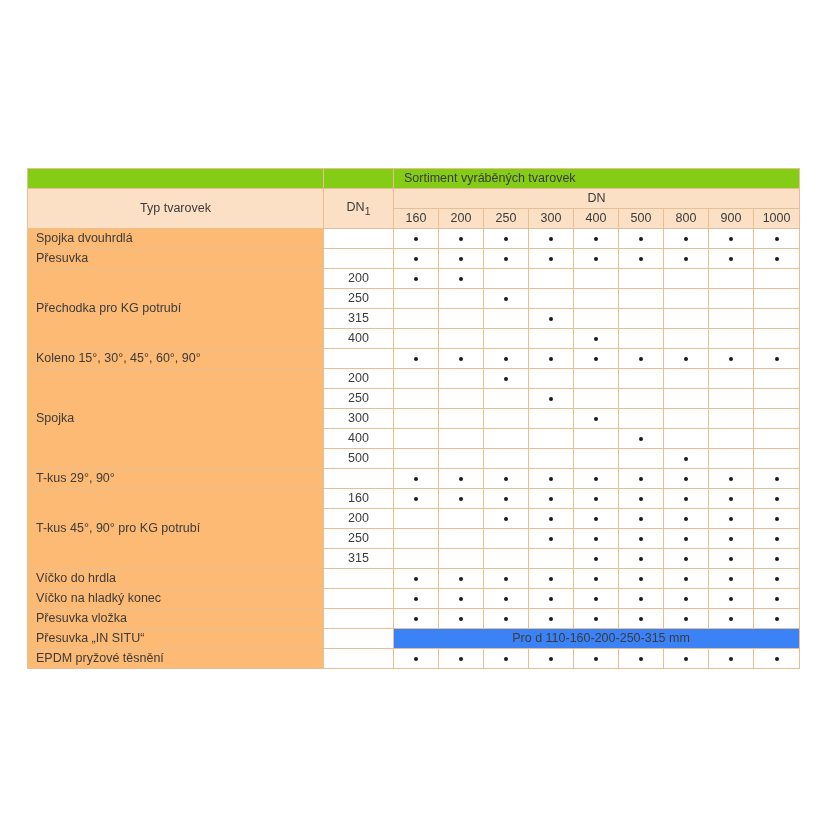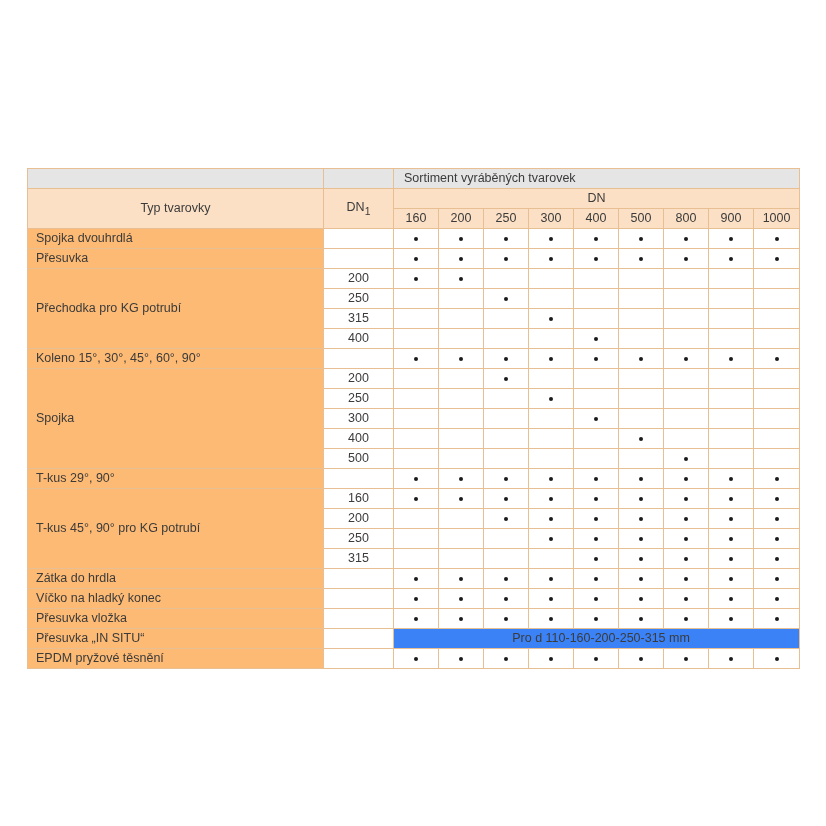--- a/index.html
+++ b/index.html
@@ -36,21 +36,21 @@
     font-weight: normal;
     color: #3b3b3b;
     font-size: 12.5px;
     line-height: 1;
     height: 20px;
     box-sizing: border-box;
   }
 
   
   .hdr-dark {
-    background: #e5e5e5;
+    background: #84cc16;
   }
   .hdr-light {
     background: #fce0c5;
   }
   .hdr-title {
     text-align: left;
     padding-left: 10px !important;
     font-size: 13px;
     color: #3b3b3b;
     height: 22px;
@@ -133,21 +133,21 @@
       <col style="width:45px">
       <col style="width:46px">
     </colgroup>
     <thead>
       <tr>
         <td class="hdr-dark"></td>
         <td class="hdr-dark"></td>
         <td class="hdr-dark hdr-title" colspan="9">Sortiment vyráběných tvarovek</td>
       </tr>
       <tr>
-        <td class="hdr-light hdr-typ" rowspan="2">Typ tvarovky</td>
+        <td class="hdr-light hdr-typ" rowspan="2">Typ tvarovek</td>
         <td class="hdr-light hdr-dn1" rowspan="2"><span>DN</span><sub>1</sub></td>
         <td class="hdr-light hdr-dn-group" colspan="9">DN</td>
       </tr>
       <tr id="size-header-row">
           <td class="hdr-light hdr-size">160</td>
           <td class="hdr-light hdr-size">200</td>
           <td class="hdr-light hdr-size">250</td>
           <td class="hdr-light hdr-size">300</td>
           <td class="hdr-light hdr-size">400</td>
           <td class="hdr-light hdr-size">500</td>
@@ -362,21 +362,21 @@
           <td class="datacell"></td>
           <td class="datacell"></td>
           <td class="datacell"></td>
           <td class="datacell"><span class="dot"></span></td>
           <td class="datacell"><span class="dot"></span></td>
           <td class="datacell"><span class="dot"></span></td>
           <td class="datacell"><span class="dot"></span></td>
           <td class="datacell"><span class="dot"></span></td>
         </tr>
         <tr>
-          <td class="lbl">Zátka do hrdla</td>
+          <td class="lbl">Víčko do hrdla</td>
           <td class="dn1cell"></td>
           <td class="datacell"><span class="dot"></span></td>
           <td class="datacell"><span class="dot"></span></td>
           <td class="datacell"><span class="dot"></span></td>
           <td class="datacell"><span class="dot"></span></td>
           <td class="datacell"><span class="dot"></span></td>
           <td class="datacell"><span class="dot"></span></td>
           <td class="datacell"><span class="dot"></span></td>
           <td class="datacell"><span class="dot"></span></td>
           <td class="datacell"><span class="dot"></span></td>

